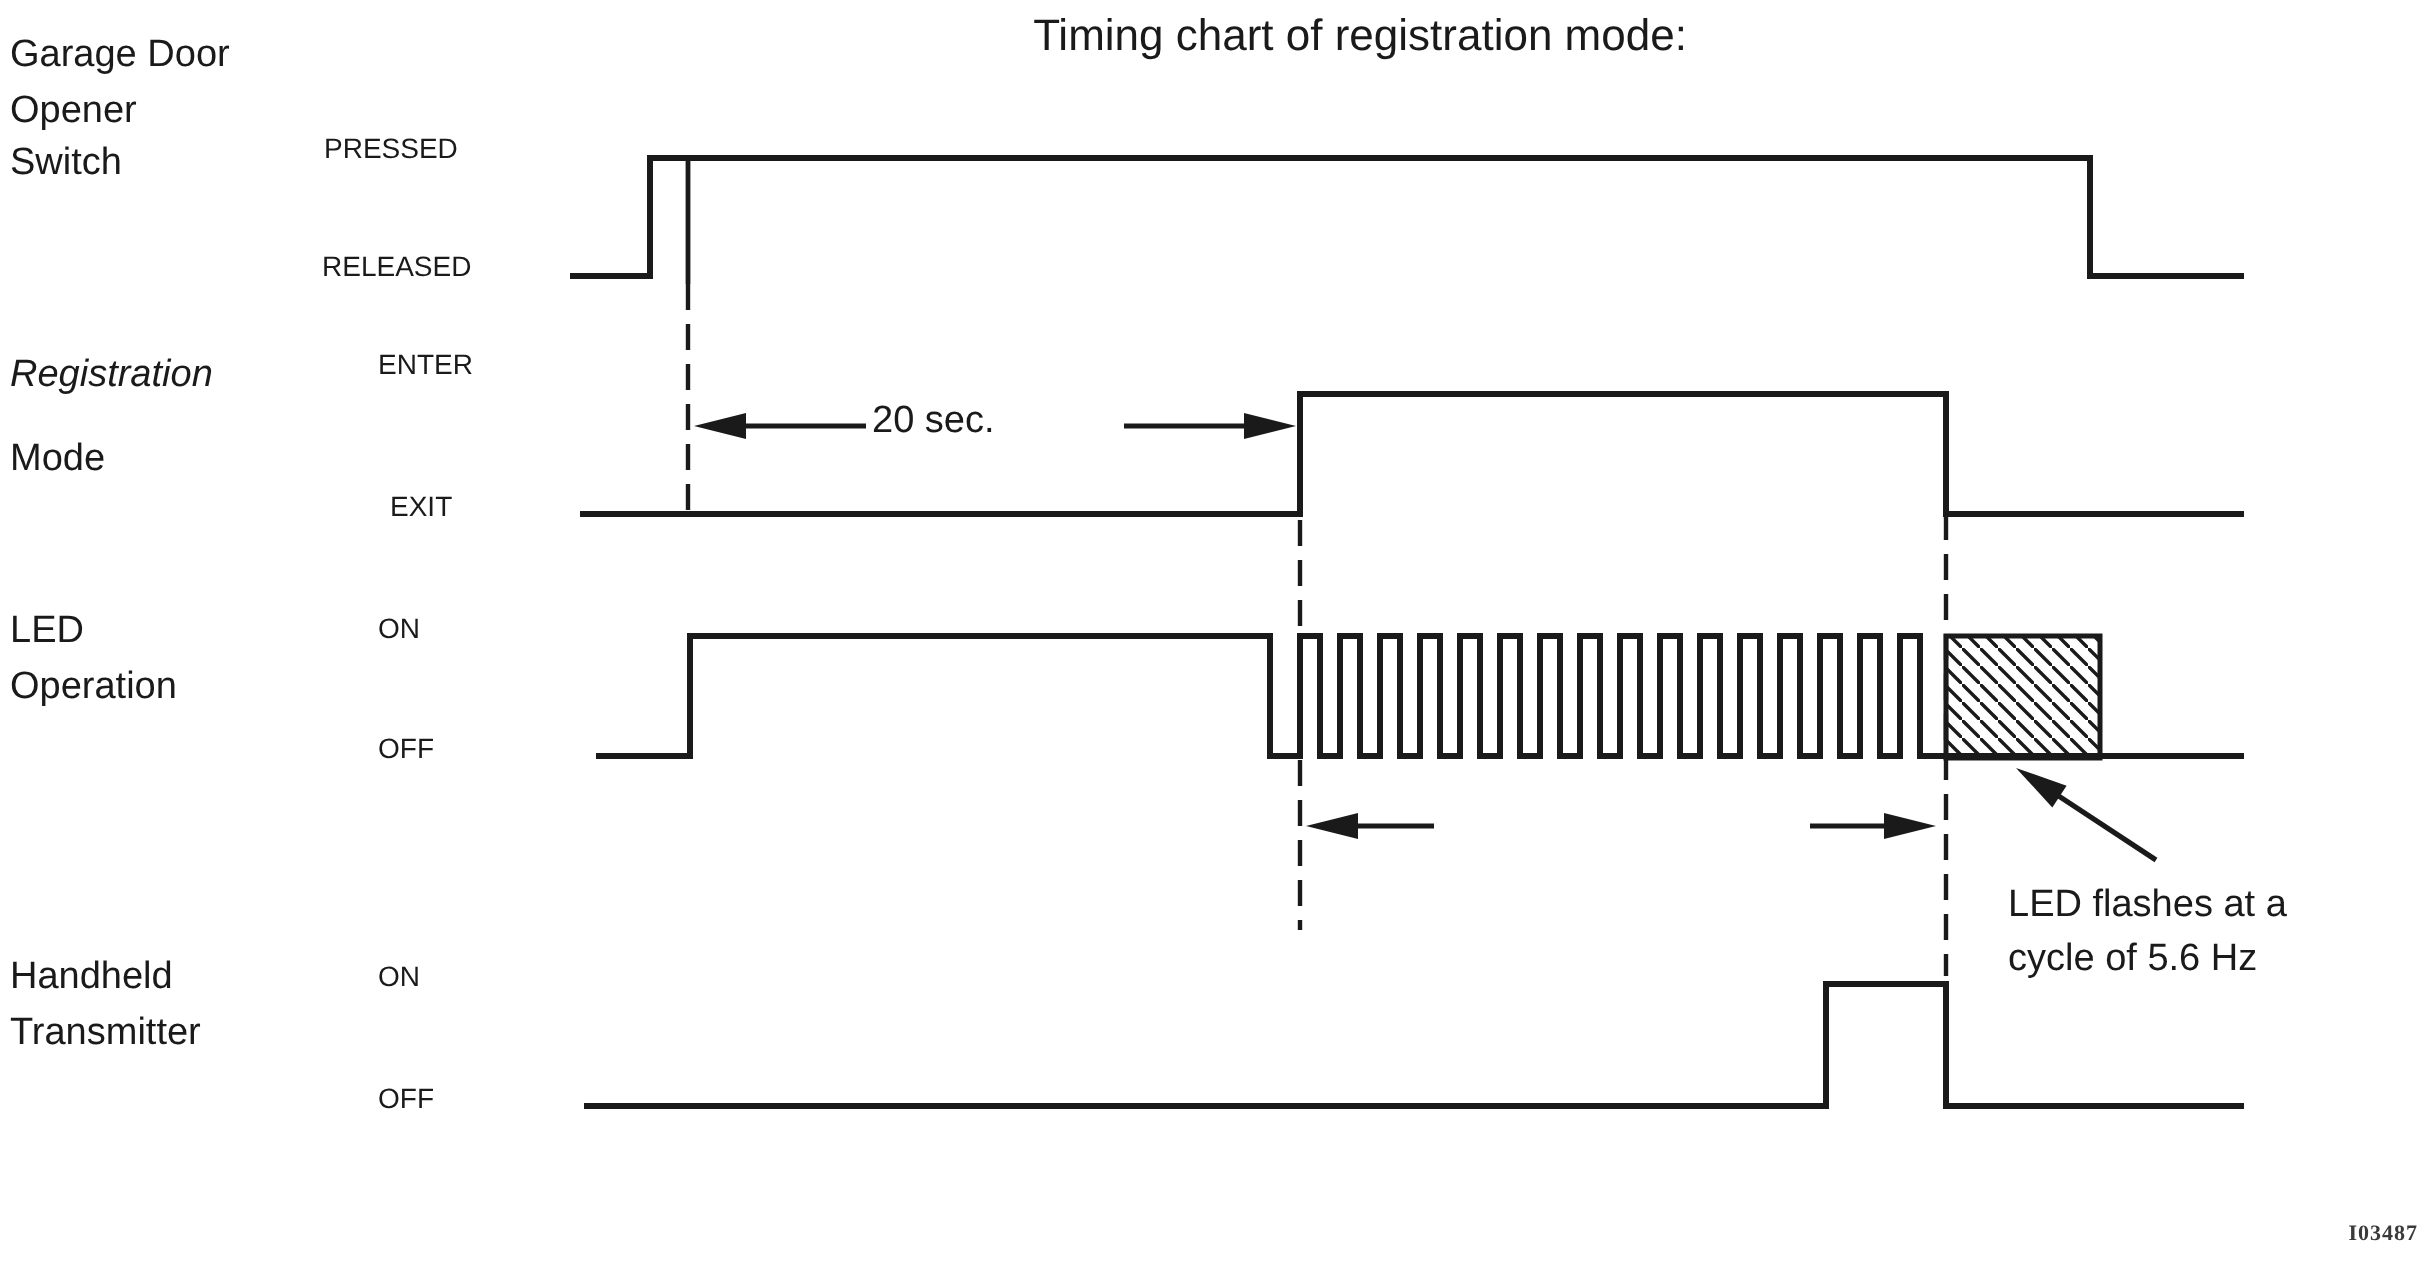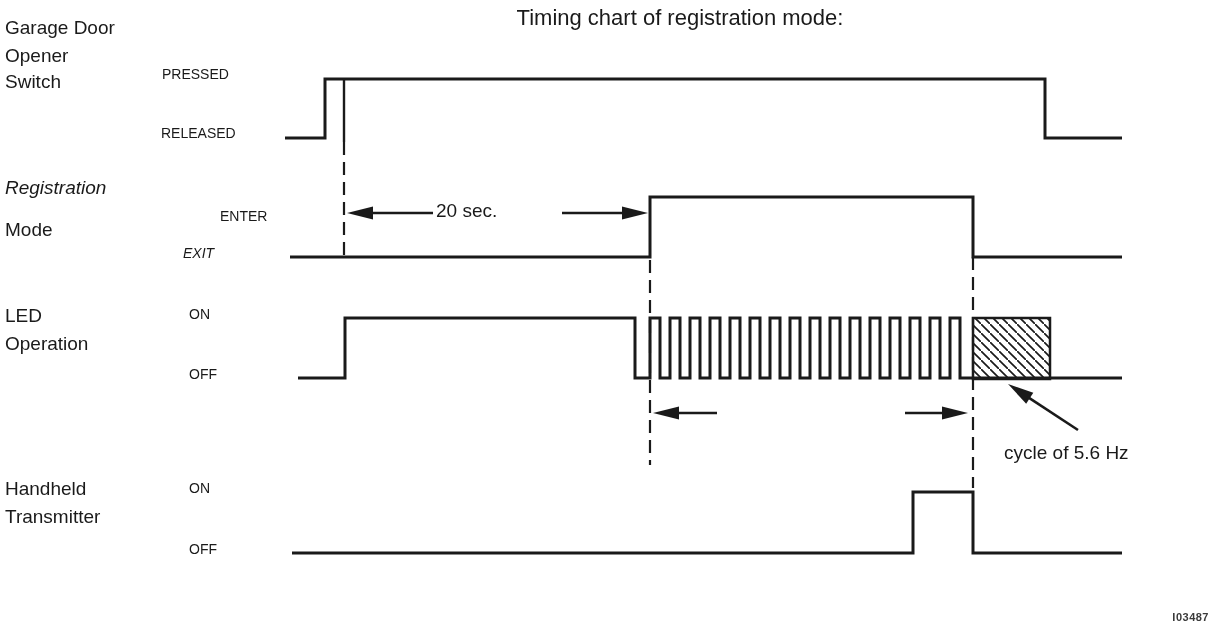--- a/index.html
+++ b/index.html
@@ -4,21 +4,21 @@
 <style>
   html,body{margin:0;padding:0;background:#fff;}
   #stage{position:relative;width:1212px;height:634px;background:#ffffff;overflow:hidden;
          font-family:"Liberation Sans",sans-serif;color:#1a1a1a;}
   .lbl{position:absolute;white-space:nowrap;}
   .title{font-size:22px;text-align:center;}
   .grp{font-size:19px;}
   .lvl{font-size:14px;}
   .ann{font-size:19px;}
   .ann-center{text-align:left;}
-  .figid{font-size:11px;font-weight:bold;color:#3a3a3a;letter-spacing:0.5px;}
+  .figid{font-size:11px;font-weight:bold;color:#3a3a3a;letter-spacing:0.5px;font-family:Liberation Serif, serif;}
   svg{position:absolute;left:0;top:0;}
 </style>
 </head>
 <body>
 
 <div id="stage">
 
   <svg id="wave-svg" width="1212" height="634" viewBox="0 0 1212 634">
     <defs>
       <pattern id="hatch" width="9" height="9" patternUnits="userSpaceOnUse">
@@ -57,31 +57,32 @@
 
   <div class="lbl grp" style="left:5px;top:305px;">LED</div>
   <div class="lbl grp" style="left:5px;top:333px;">Operation</div>
 
   <div class="lbl grp" style="left:5px;top:478px;">Handheld</div>
   <div class="lbl grp" style="left:5px;top:506px;">Transmitter</div>
 
   <div class="lbl lvl" style="left:162px;top:66px;">PRESSED</div>
   <div class="lbl lvl" style="left:161px;top:125px;">RELEASED</div>
 
-  <div class="lbl lvl" style="left:189px;top:208px;margin-left:31px;">ENTER</div>
-  <div class="lbl lvl" style="left:183px;top:245px;font-style:italic;">EXIT</div>
+  <div class="lbl lvl" style="left:189px;top:174px;">ENTER</div>
+  <div class="lbl lvl" style="left:195px;top:245px;">EXIT</div>
 
   <div class="lbl lvl" style="left:189px;top:306px;">ON</div>
   <div class="lbl lvl" style="left:189px;top:366px;">OFF</div>
 
   <div class="lbl lvl" style="left:189px;top:480px;">ON</div>
   <div class="lbl lvl" style="left:189px;top:541px;">OFF</div>
 
   <div class="lbl ann ann-center" style="left:436px;top:200px;width:110px;">20 sec.</div>
 
 
   <div class="lbl ann" style="left:1004px;top:439px;line-height:27px;">
+    <div>LED flashes at a</div>
     <div>cycle of 5.6 Hz</div>
   </div>
 
   <div class="lbl figid" style="right:3px;top:611px;">I03487</div>
 
 </div>
 
 </body></html>

